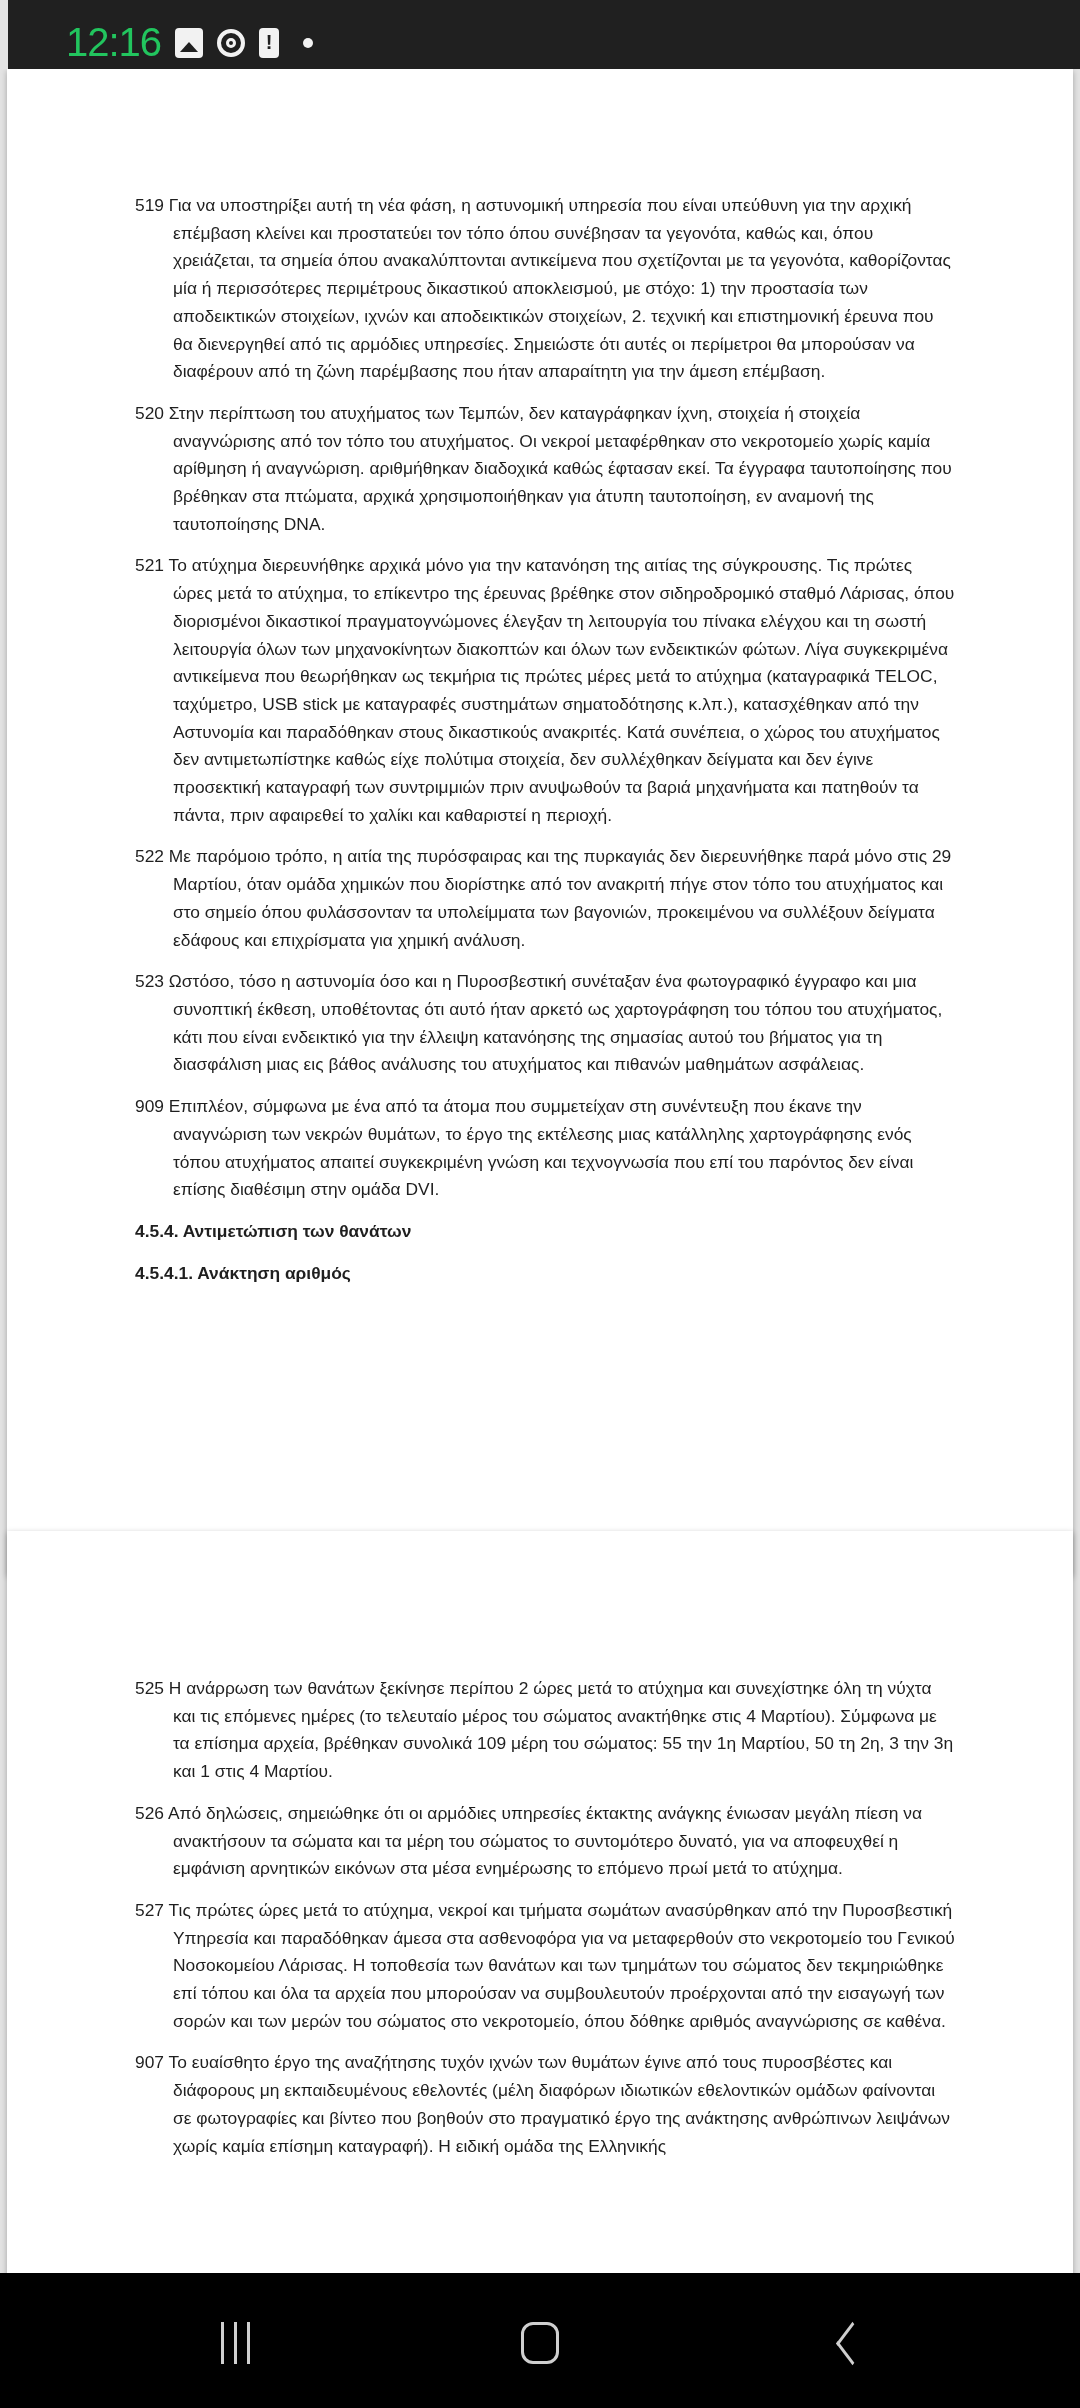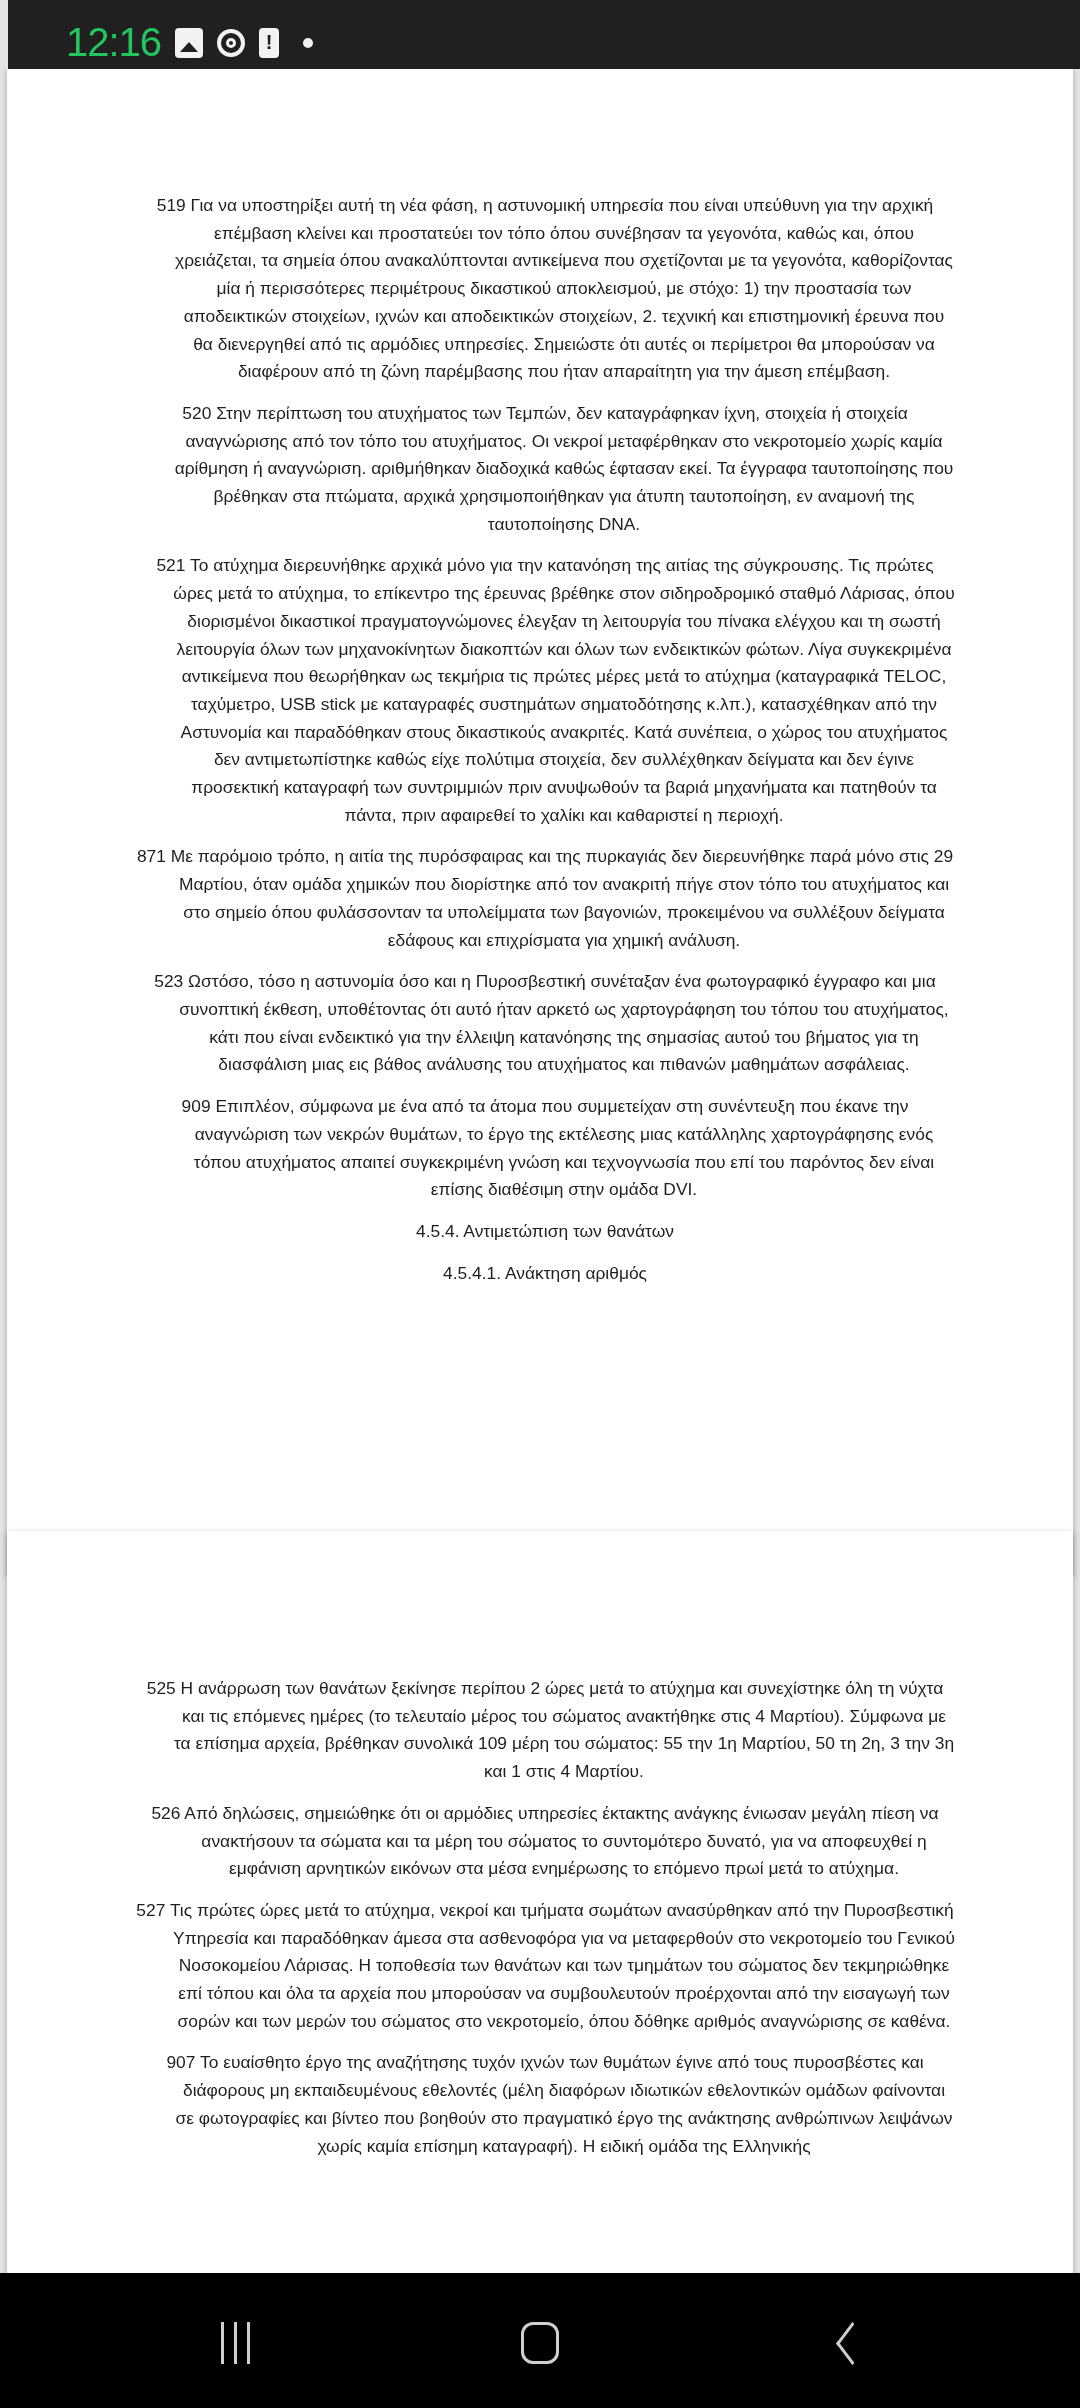--- a/index.html
+++ b/index.html
@@ -42,29 +42,28 @@
   .page {
     position:absolute; left:7px; width:1066px; background:#fff;
     box-shadow:0 2px 6px rgba(0,0,0,0.28);
   }
   .page-1 { top:0; height:1506px; }
   .page-2 { top:1462px; height:800px; }
   .page-content {
     position:absolute; left:128px; width:820px;
     color:#1f1f1f; font-size:17.4px; line-height:27.7px;
     font-family:"Liberation Sans", "DejaVu Sans", sans-serif;
-    text-align:center;
   }
   .page-1 .page-content { top:123px; }
   .page-2 .page-content { top:144px; }
   .para {
     padding-left:38px; text-indent:-38px; margin:0 0 14px 0;
   }
   .para .num { }
-  .heading { font-weight:normal; margin:0 0 14px 0; }
+  .heading { font-weight:bold; margin:0 0 14px 0; }
 
   
   .nav-bar {
     position:absolute; left:0; top:2273px; width:1080px; height:135px;
     background:#000; z-index:5;
   }
   .nav-btn { position:absolute; top:38px; width:70px; height:64px; display:flex; align-items:center; justify-content:center; }
   .recents-btn { left:200px; }
   .home-btn { left:505px; }
   .back-btn { left:810px; }
@@ -86,21 +85,21 @@
   </div>
 </div>
 
 <div class="viewer">
 
   <div class="page page-1">
     <div class="page-content">
       <p class="para"><span class="num">519</span> <span>Για να υποστηρίξει αυτή τη νέα φάση, η αστυνομική υπηρεσία που είναι υπεύθυνη για την αρχική επέμβαση κλείνει και προστατεύει τον τόπο όπου συνέβησαν τα γεγονότα, καθώς και, όπου χρειάζεται, τα σημεία όπου ανακαλύπτονται αντικείμενα που σχετίζονται με τα γεγονότα, καθορίζοντας μία ή περισσότερες περιμέτρους δικαστικού αποκλεισμού, με στόχο: 1) την προστασία των αποδεικτικών στοιχείων, ιχνών και αποδεικτικών στοιχείων, 2. τεχνική και επιστημονική έρευνα που θα διενεργηθεί από τις αρμόδιες υπηρεσίες. Σημειώστε ότι αυτές οι περίμετροι θα μπορούσαν να διαφέρουν από τη ζώνη παρέμβασης που ήταν απαραίτητη για την άμεση επέμβαση.</span></p>
       <p class="para"><span class="num">520</span> <span>Στην περίπτωση του ατυχήματος των Τεμπών, δεν καταγράφηκαν ίχνη, στοιχεία ή στοιχεία αναγνώρισης από τον τόπο του ατυχήματος. Οι νεκροί μεταφέρθηκαν στο νεκροτομείο χωρίς καμία αρίθμηση ή αναγνώριση. αριθμήθηκαν διαδοχικά καθώς έφτασαν εκεί. Τα έγγραφα ταυτοποίησης που βρέθηκαν στα πτώματα, αρχικά χρησιμοποιήθηκαν για άτυπη ταυτοποίηση, εν αναμονή της ταυτοποίησης DNA.</span></p>
       <p class="para"><span class="num">521</span> <span>Το ατύχημα διερευνήθηκε αρχικά μόνο για την κατανόηση της αιτίας της σύγκρουσης. Τις πρώτες ώρες μετά το ατύχημα, το επίκεντρο της έρευνας βρέθηκε στον σιδηροδρομικό σταθμό Λάρισας, όπου διορισμένοι δικαστικοί πραγματογνώμονες έλεγξαν τη λειτουργία του πίνακα ελέγχου και τη σωστή λειτουργία όλων των μηχανοκίνητων διακοπτών και όλων των ενδεικτικών φώτων. Λίγα συγκεκριμένα αντικείμενα που θεωρήθηκαν ως τεκμήρια τις πρώτες μέρες μετά το ατύχημα (καταγραφικά TELOC, ταχύμετρο, USB stick με καταγραφές συστημάτων σηματοδότησης κ.λπ.), κατασχέθηκαν από την Αστυνομία και παραδόθηκαν στους δικαστικούς ανακριτές. Κατά συνέπεια, ο χώρος του ατυχήματος δεν αντιμετωπίστηκε καθώς είχε πολύτιμα στοιχεία, δεν συλλέχθηκαν δείγματα και δεν έγινε προσεκτική καταγραφή των συντριμμιών πριν ανυψωθούν τα βαριά μηχανήματα και πατηθούν τα πάντα, πριν αφαιρεθεί το χαλίκι και καθαριστεί η περιοχή.</span></p>
-      <p class="para"><span class="num">871</span> <span>Με παρόμοιο τρόπο, η αιτία της πυρόσφαιρας και της πυρκαγιάς δεν διερευνήθηκε παρά μόνο στις 29 Μαρτίου, όταν ομάδα χημικών που διορίστηκε από τον ανακριτή πήγε στον τόπο του ατυχήματος και στο σημείο όπου φυλάσσονταν τα υπολείμματα των βαγονιών, προκειμένου να συλλέξουν δείγματα εδάφους και επιχρίσματα για χημική ανάλυση.</span></p>
+      <p class="para"><span class="num">522</span> <span>Με παρόμοιο τρόπο, η αιτία της πυρόσφαιρας και της πυρκαγιάς δεν διερευνήθηκε παρά μόνο στις 29 Μαρτίου, όταν ομάδα χημικών που διορίστηκε από τον ανακριτή πήγε στον τόπο του ατυχήματος και στο σημείο όπου φυλάσσονταν τα υπολείμματα των βαγονιών, προκειμένου να συλλέξουν δείγματα εδάφους και επιχρίσματα για χημική ανάλυση.</span></p>
       <p class="para"><span class="num">523</span> <span>Ωστόσο, τόσο η αστυνομία όσο και η Πυροσβεστική συνέταξαν ένα φωτογραφικό έγγραφο και μια συνοπτική έκθεση, υποθέτοντας ότι αυτό ήταν αρκετό ως χαρτογράφηση του τόπου του ατυχήματος, κάτι που είναι ενδεικτικό για την έλλειψη κατανόησης της σημασίας αυτού του βήματος για τη διασφάλιση μιας εις βάθος ανάλυσης του ατυχήματος και πιθανών μαθημάτων ασφάλειας.</span></p>
       <p class="para"><span class="num">909</span> <span>Επιπλέον, σύμφωνα με ένα από τα άτομα που συμμετείχαν στη συνέντευξη που έκανε την αναγνώριση των νεκρών θυμάτων, το έργο της εκτέλεσης μιας κατάλληλης χαρτογράφησης ενός τόπου ατυχήματος απαιτεί συγκεκριμένη γνώση και τεχνογνωσία που επί του παρόντος δεν είναι επίσης διαθέσιμη στην ομάδα DVI.</span></p>
       <p class="heading">4.5.4. Αντιμετώπιση των θανάτων</p>
       <p class="heading">4.5.4.1. Ανάκτηση αριθμός</p>
     </div>
   </div>
 
   <div class="page page-2">
     <div class="page-content">
       <p class="para"><span class="num">525</span> <span>Η ανάρρωση των θανάτων ξεκίνησε περίπου 2 ώρες μετά το ατύχημα και συνεχίστηκε όλη τη νύχτα και τις επόμενες ημέρες (το τελευταίο μέρος του σώματος ανακτήθηκε στις 4 Μαρτίου). Σύμφωνα με τα επίσημα αρχεία, βρέθηκαν συνολικά 109 μέρη του σώματος: 55 την 1η Μαρτίου, 50 τη 2η, 3 την 3η και 1 στις 4 Μαρτίου.</span></p>

